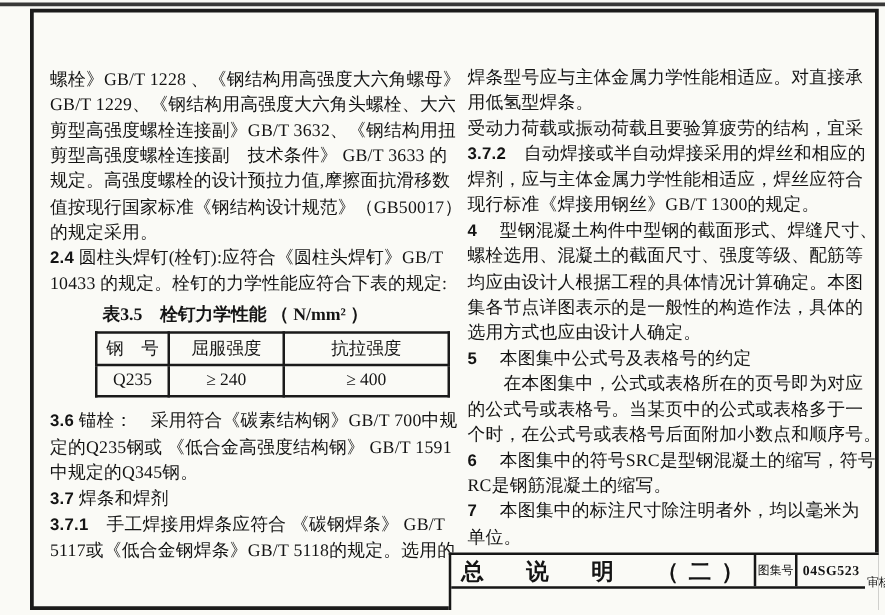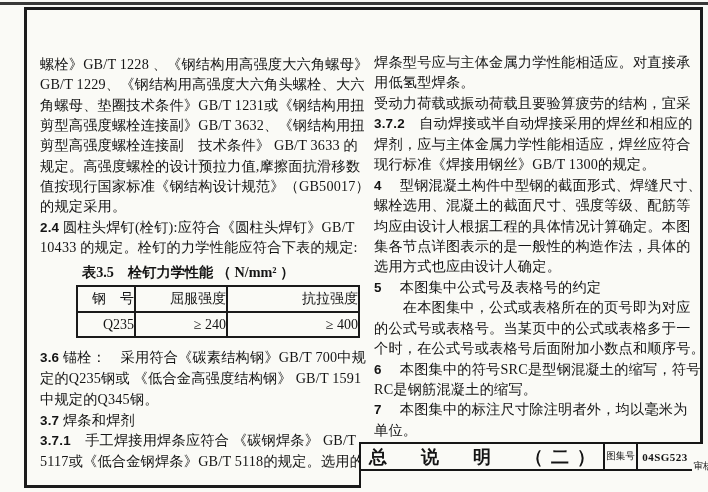--- a/index.html
+++ b/index.html
@@ -21,21 +21,21 @@
     font-size:14.2px; line-height:20.35px; height:20.35px;
     white-space:nowrap; letter-spacing:.2px;
   }
   .col-right .tline { line-height:20.45px; height:20.45px; }
   .tline b { font-family:"Liberation Sans","DejaVu Sans",sans-serif; font-size:13.4px; }
   .cap { margin:5px 0 0 42px; font-size:14.2px; height:20px; line-height:20px; white-space:nowrap;font-weight:bold; }
   table.stud {
     margin:3px 0 0 36px; width:276px; border-collapse:collapse; table-layout:fixed;
   }
   table.stud td {
-    border:2px solid #1a1a1a; text-align:right; vertical-align:middle;
+    border:2px solid #1a1a1a; text-align:center; vertical-align:middle;
     font-size:14px; padding:0; background:transparent;
   }
   table.stud tr.hd td { height:24px; }
   table.stud tr.dt td { height:23px; }
   td.c1 { width:56px; } td.c2 { width:90px; } td.c3 { width:130px; }
   .after { margin-top:9px; }
   .after .tline { line-height:20.7px; height:20.7px; }
 
   
   .title-block {
@@ -71,21 +71,20 @@
 </style>
 </head>
 <body>
 
 <div class="scan-edge"></div>
 <div class="frame"></div>
 
 <div class="col col-left">
   <div class="tline">螺栓》GB/T 1228 、《钢结构用高强度大六角螺母》</div>
   <div class="tline">GB/T 1229、《钢结构用高强度大六角头螺栓、大六</div>
-  <div class="tline">角螺母、垫圈技术条件》GB/T 1231或《钢结构用扭</div>
   <div class="tline">剪型高强度螺栓连接副》GB/T 3632、《钢结构用扭</div>
   <div class="tline">剪型高强度螺栓连接副　技术条件》 GB/T 3633 的</div>
   <div class="tline">规定。高强度螺栓的设计预拉力值,摩擦面抗滑移数</div>
   <div class="tline">值按现行国家标准《钢结构设计规范》（GB50017）</div>
   <div class="tline">的规定采用。</div>
   <div class="tline"><b>2.4</b> 圆柱头焊钉(栓钉):应符合《圆柱头焊钉》GB/T</div>
   <div class="tline">10433 的规定。栓钉的力学性能应符合下表的规定:</div>
 
   <div class="cap">表3.5　栓钉力学性能 （ N/mm² ）</div>
 

